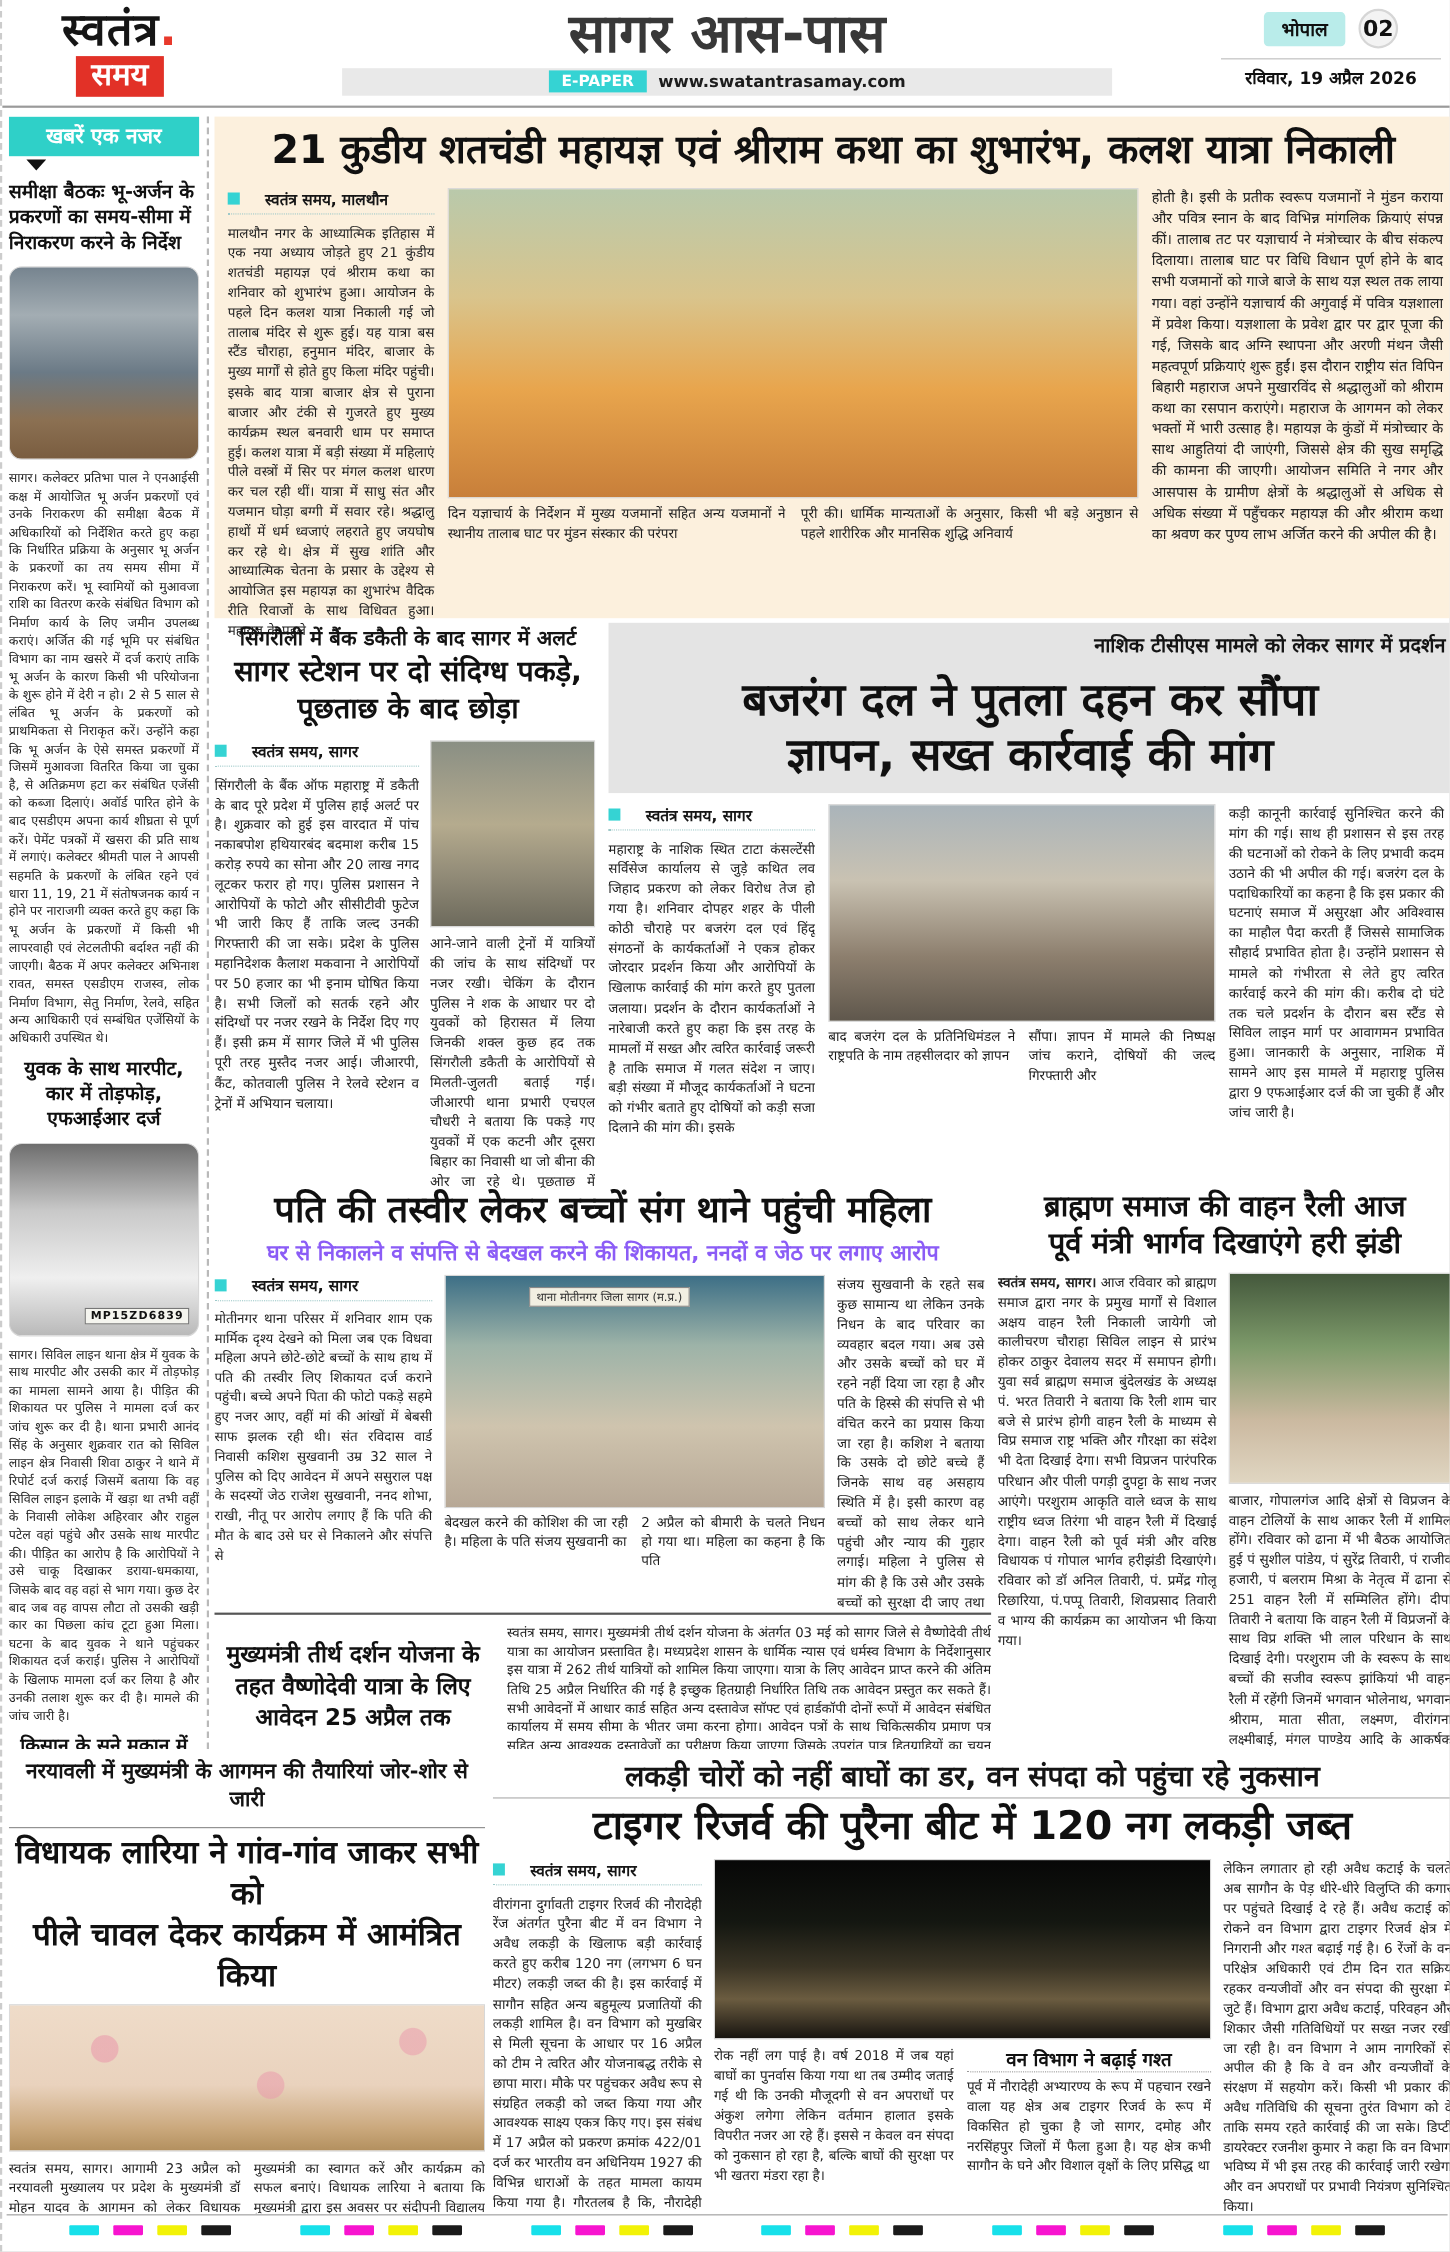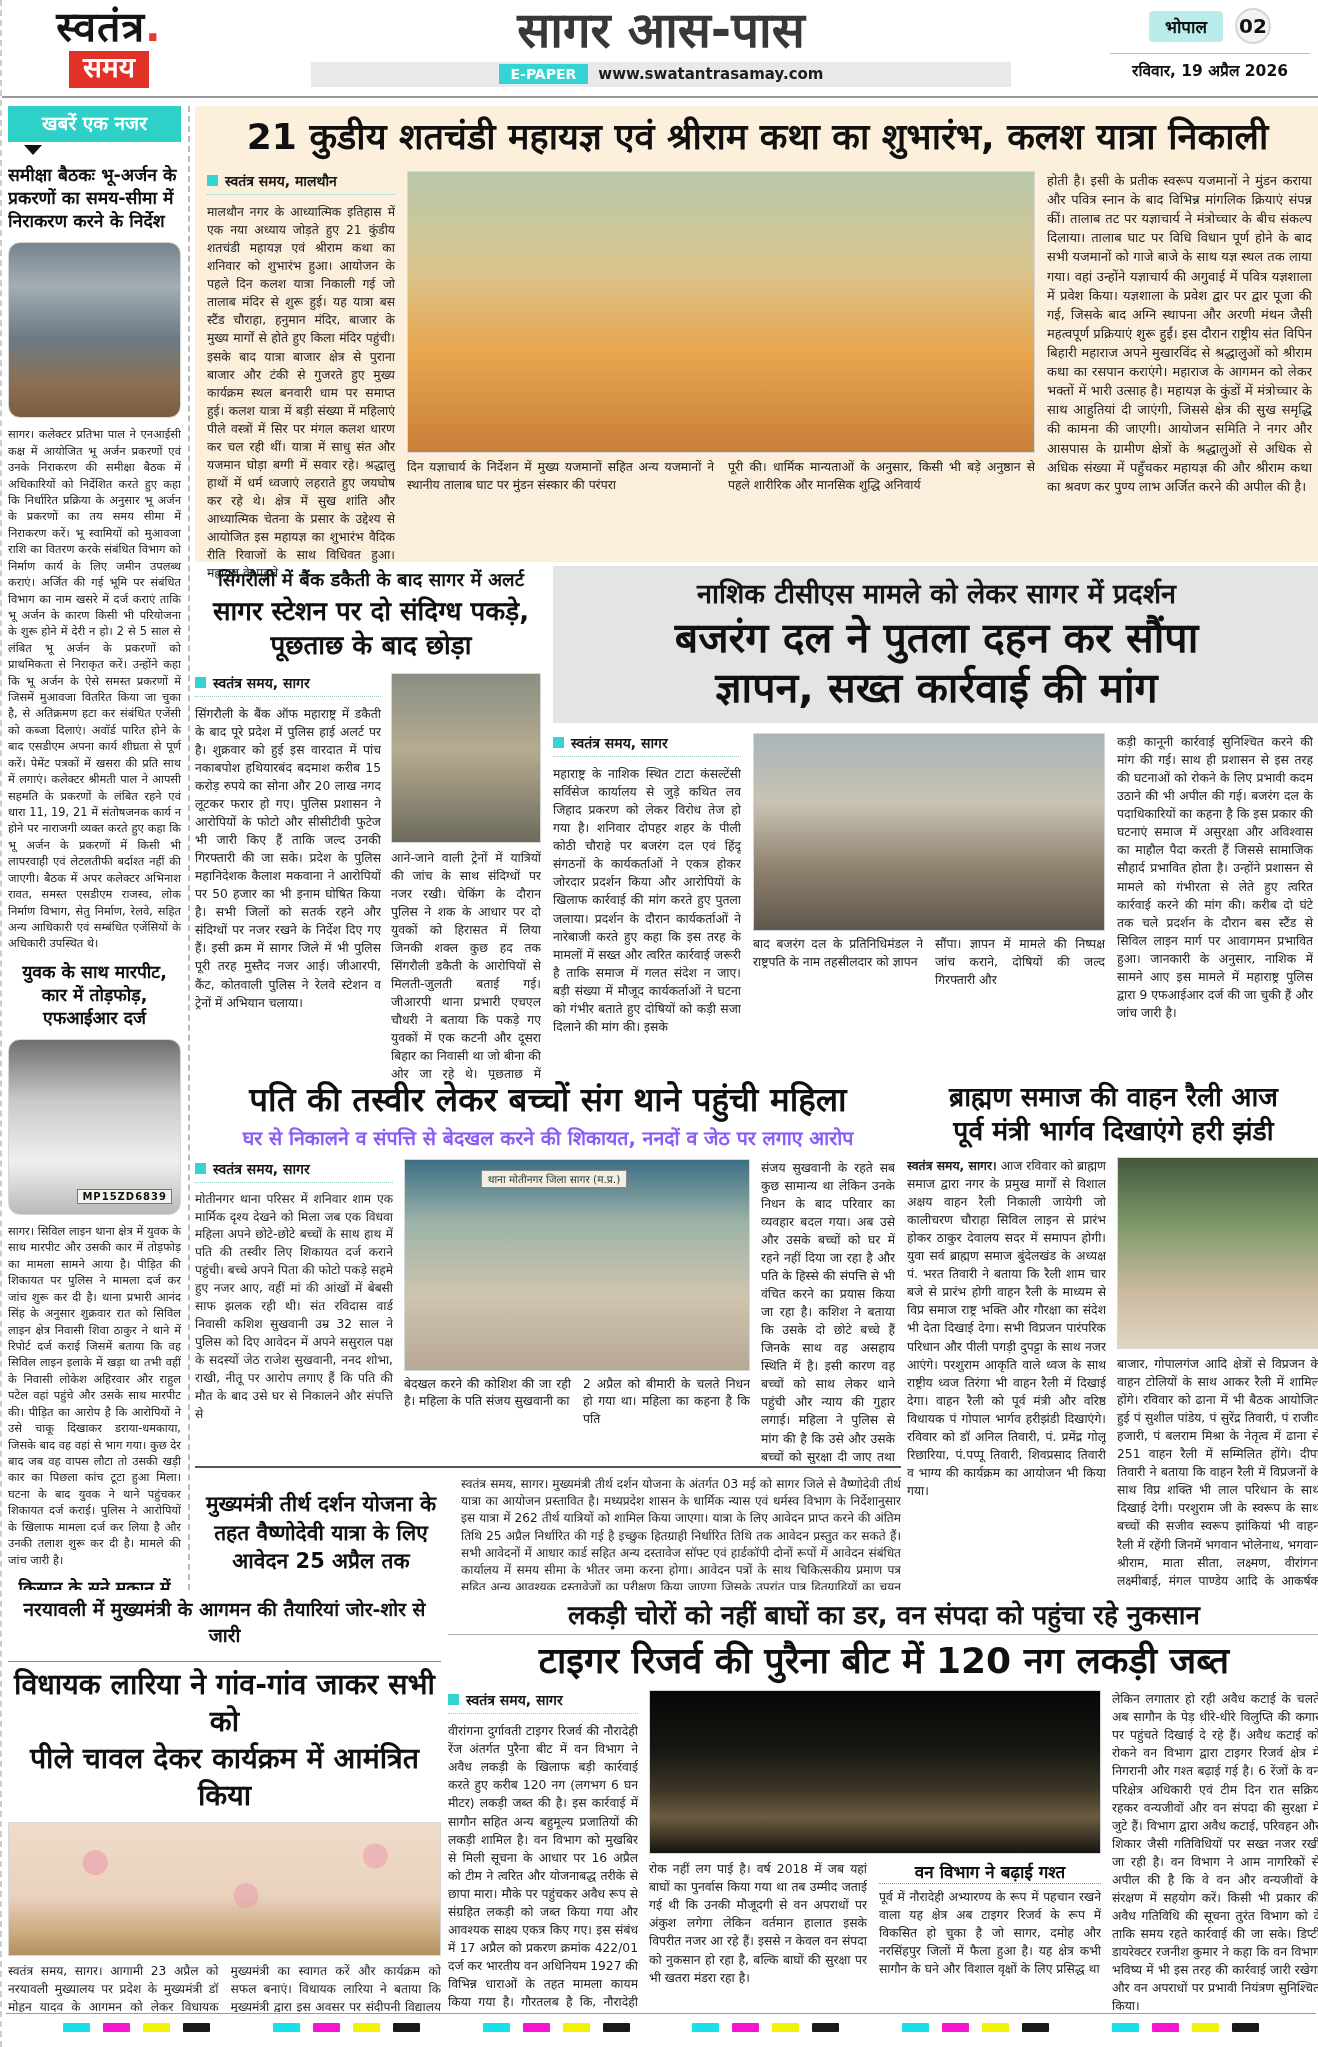--- a/index.html
+++ b/index.html
@@ -21,21 +21,21 @@
   .epaper-badge { background:#35d3d3; color:#ffffff; font-weight:800; font-size:14px; padding:2px 12px; }
   .site-url { font-weight:700; font-size:15px; color:#1d1d1d; }
   .mast-right { position:absolute; right:10px; top:8px; width:200px; text-align:center; }
   .city-row { display:flex; align-items:center; justify-content:center; gap:12px; }
   .city-badge { background:#b9ecea; color:#101010; font-weight:800; font-size:17px; padding:4px 16px; border-radius:4px; }
   .page-circle { width:36px; height:36px; border-radius:50%; background:#f3f3f3; border:2px solid #d6d6d6;
                  font-weight:800; font-size:20px; color:#111; display:flex; align-items:center; justify-content:center; }
   .mast-date { margin-top:9px; font-weight:800; font-size:15.5px; color:#111; border-top:1px solid #bbb; padding-top:5px; }
 
   
-  .byline { display:flex; align-items:center; gap:7px; font-weight:800; font-size:14px; color:#161616;
+  .byline { display:flex; align-items:center; gap:23px; font-weight:800; font-size:14px; color:#161616;
             padding-bottom:4px; border-bottom:1px dotted #9ec9c9; margin-bottom:8px; }
   .byline .sq { width:11px; height:11px; background:#35d3d3; display:inline-block; }
   .bodytext { font-size:12.3px; line-height:1.47; text-align:justify; color:#222; overflow:hidden; }
   .caption { font-size:12.3px; line-height:1.45; text-align:justify; color:#1b1b1b; overflow:hidden; }
   .photo { position:relative; overflow:hidden; border:1px solid #d7d7d7; }
   h2,h3,h4 { color:#101010; }
 
   
   .newscol { position:absolute; left:6px; top:106px; width:182px; height:1484px; padding-right:7px;
              border-right:2px dashed #b9b9b9; overflow:hidden; }
@@ -69,21 +69,21 @@
   .station-h { font-size:26px; font-weight:800; text-align:center; line-height:1.3; margin-bottom:10px; }
   .station-grid { display:flex; gap:10px; }
   .station-c1 { width:186px; flex:none; }
   .station-c2 { width:150px; flex:none; }
   .station-photo { width:100%; height:170px; margin-bottom:6px;
                    background:linear-gradient(180deg,#8a8f84 0%,#b5ab8e 45%,#8e8875 75%,#6d6a5c 100%); }
 
   
   .bajrang { position:absolute; left:551px; top:566px; width:767px; height:514px; overflow:hidden; }
   .bajrang-band { background:#e4e4e4; padding:8px 6px 10px; }
-  .bajrang .kicker { font-size:27px; margin-bottom:2px; }
+  .bajrang .kicker { font-size:18px; margin-bottom:13px;text-align:right; }
   .bajrang-h { font-size:41px; font-weight:800; text-align:center; line-height:1.22; }
   .bajrang-grid { display:flex; gap:12px; margin-top:10px; }
   .bajrang-c1 { width:188px; flex:none; }
   .bajrang-mid { width:352px; flex:none; }
   .bajrang-photo { width:100%; height:198px;
                    background:linear-gradient(180deg,#aab4ba 0%,#c9c2b2 35%,#8d7f6e 70%,#5f574c 100%); }
   .bajrang-caps { display:flex; gap:12px; margin-top:5px; }
   .bajrang-caps .caption { width:50%; }
   .bajrang-c3 { width:196px; flex:none; }
 

